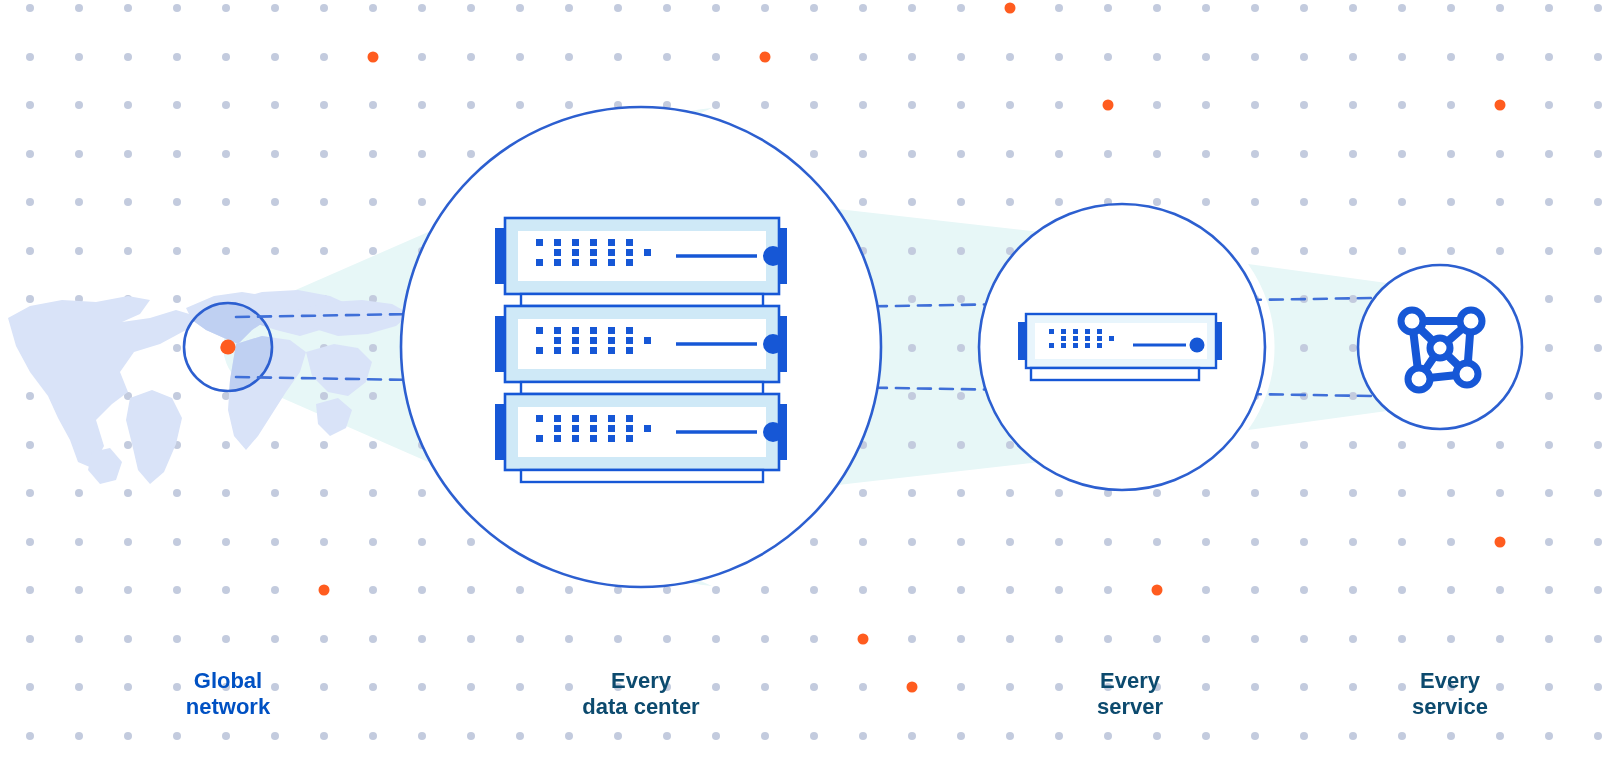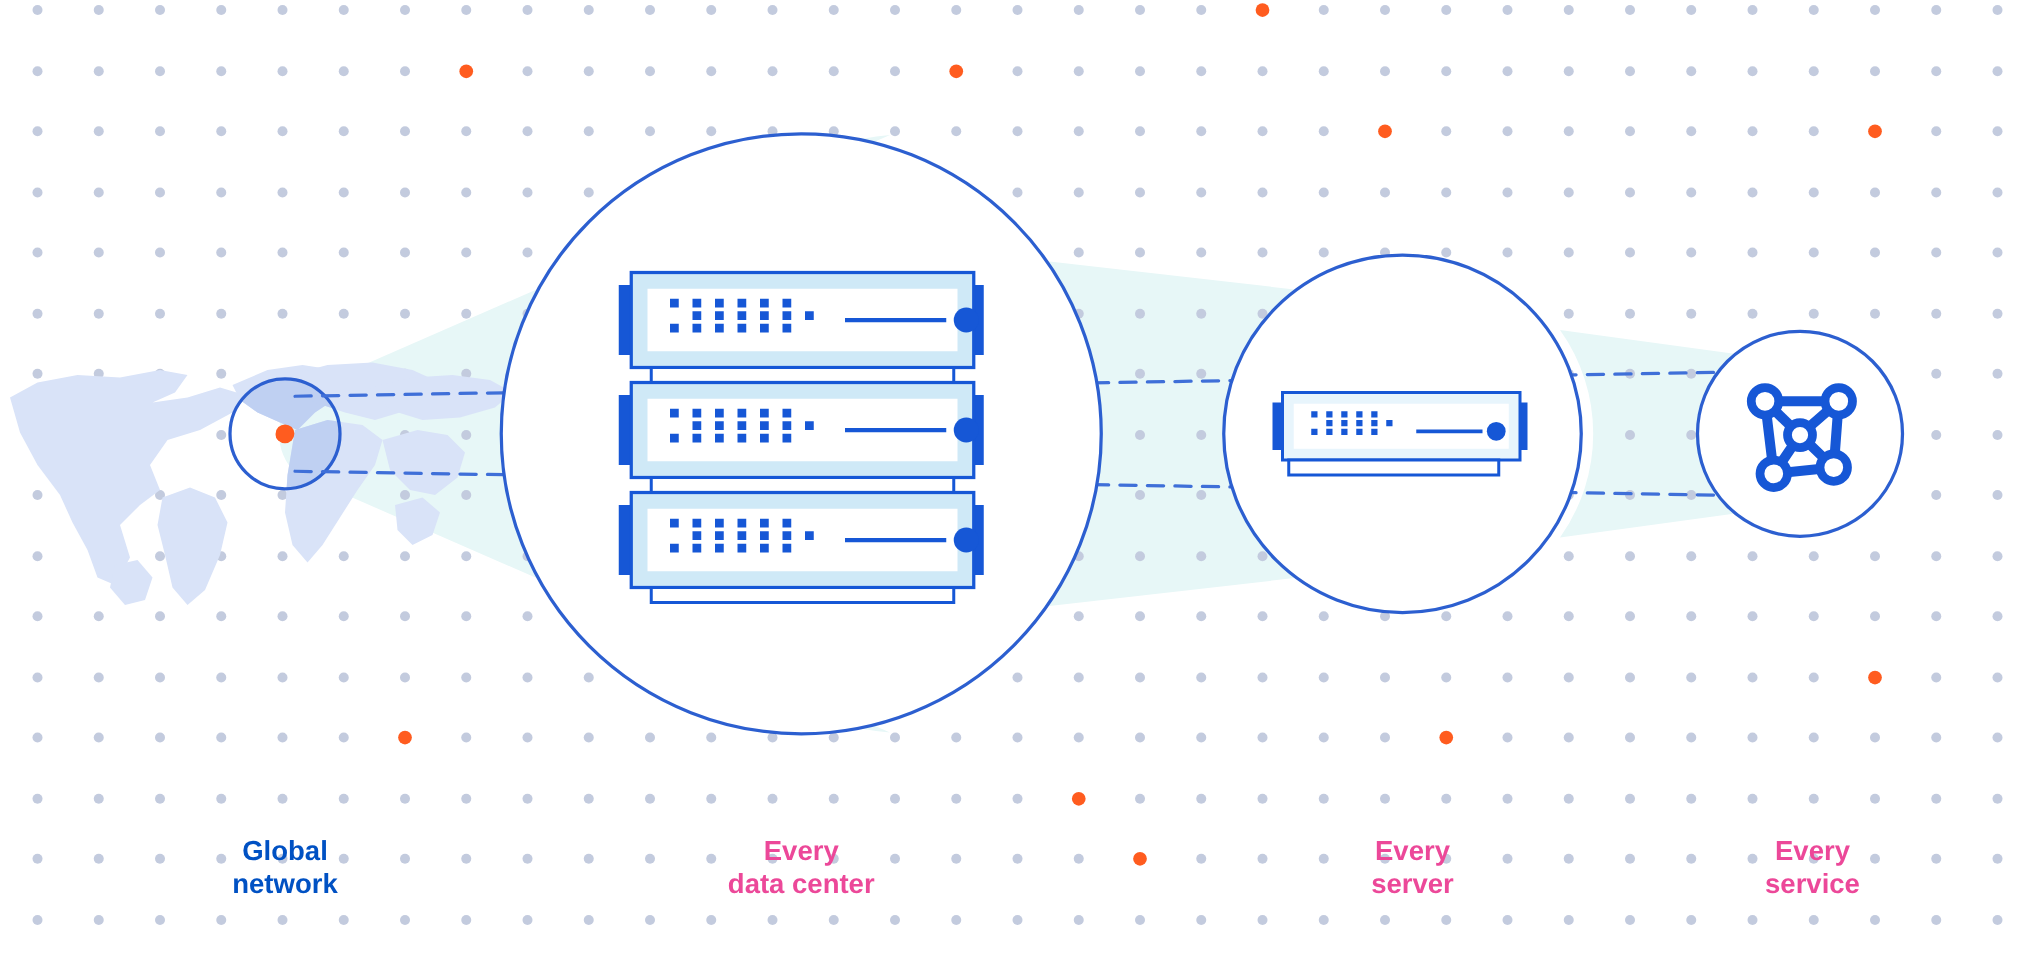--- a/index.html
+++ b/index.html
@@ -5,21 +5,21 @@
   html,body{margin:0;padding:0;}
   body{
     width:1620px;height:782px;position:relative;overflow:hidden;
     background:#ffffff;
     font-family:"Liberation Sans","DejaVu Sans",sans-serif;
   }
   #stage{position:absolute;inset:0;width:1620px;height:782px;}
   #stage svg{position:absolute;top:0;left:0;}
   .lbl{
     position:absolute;text-align:center;line-height:1.18;
-    font-size:22px;font-weight:700;color:#ec4899;white-space:pre-line;
+    font-size:22px;font-weight:700;color:#0c4a6e;white-space:pre-line;
   }
   .lbl.accent{color:#0051c3;}
 </style>
 </head>
 <body>
 
 <div id="stage">
 
   <svg width="1620" height="782" viewBox="0 0 1620 782">
     <defs>

